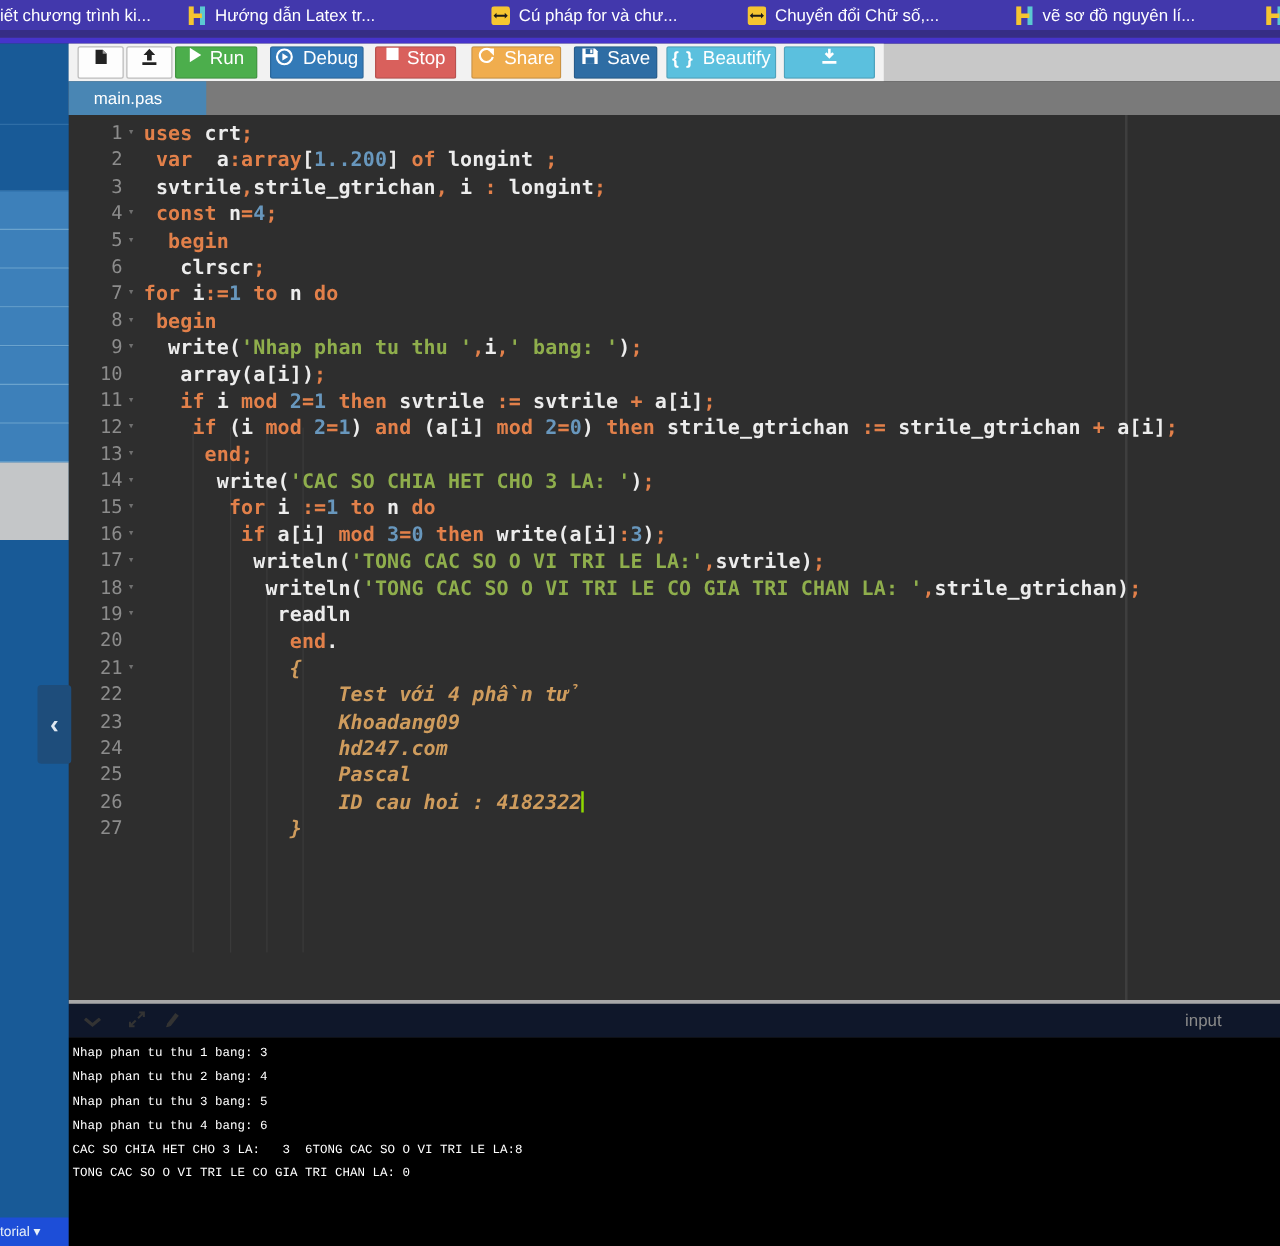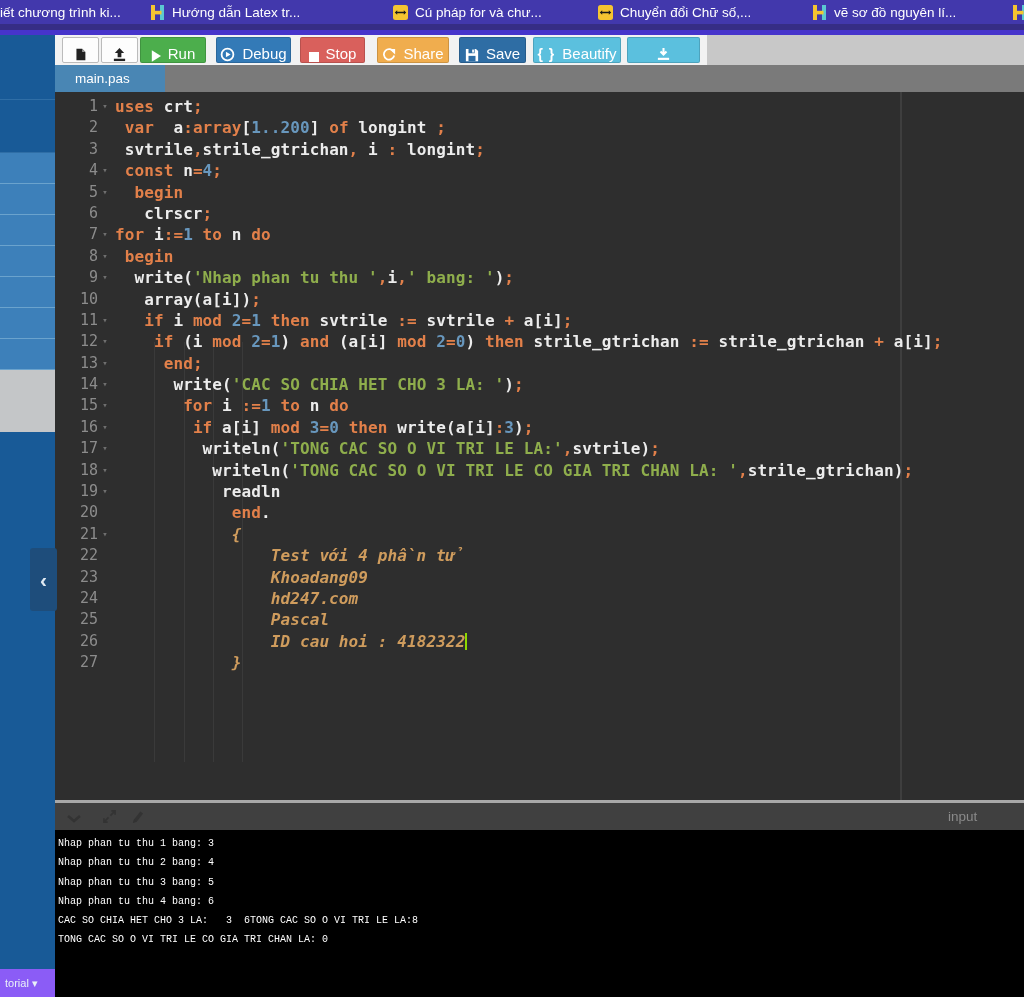--- a/index.html
+++ b/index.html
@@ -15,32 +15,32 @@
   .chrome-strip { position:absolute; left:0; top:24px; width:1024px; height:6px; background:#362d85; }
   .topline { position:absolute; left:0; top:30px; width:1024px; height:5px; background:#4634cb; }
 
   
   .sidebar { position:absolute; left:0; top:35px; width:55px; height:962px; background:#185a97;
              display:flex; flex-direction:column; }
   .sb-row-dark { background:#185a97; border-bottom:1px solid #2f6ea6; }
   .sb-row-light { background:#3d80ba; border-bottom:1px solid #6ba3cd; }
   .sb-row-gray { background:#c4c6c8; }
   .sb-fill { flex:1; background:#185a97; }
-  .sb-footer { height:28px; background:#8b5cf6; color:#e9f1f8; font-size:11px;
-               display:flex; align-items:center; padding-left:5px; white-space:nowrap; overflow:hidden; }
+  .sb-footer { height:23px; background:#1d4ed8; color:#e9f1f8; font-size:11px;
+               display:flex; align-items:center; padding-left:0; white-space:nowrap; overflow:hidden; }
 
   .collapse-btn { position:absolute; left:30px; top:548px; width:27px; height:63px; background:#1e4d7b;
                   border-radius:3px; color:#dfe9f2; font-size:21px; font-weight:bold;
                   display:flex; align-items:center; justify-content:center; cursor:pointer; z-index:6; }
 
   
   .toolbar { position:absolute; left:55px; top:35px; width:969px; height:30px; background:#c8c8c8; }
   .toolbar-white { position:absolute; left:0; top:0; width:652px; height:30px; background:#f2f2f2; }
   .tbtn { position:absolute; top:2px; height:26px; border:1px solid rgba(0,0,0,.15); border-radius:2px;
-          display:flex; align-items:flex-end; justify-content:center; gap:7px; color:#fff;
+          display:flex; align-items:flex-start; justify-content:center; gap:7px; color:#fff;
           font-size:15px; cursor:pointer; }
   .tbtn svg { display:block; }
   .tbtn-white { background:#fdfdfd; border:1px solid #bbb; }
   .brace-ico { font-size:14px; font-weight:bold; letter-spacing:1px; }
 
   
   .tabbar { position:absolute; left:55px; top:65px; width:969px; height:27px; background:#7a7a7a; }
   .tab { position:absolute; left:0; top:0; width:110px; height:27px; background:#4986b4; color:#fff;
          font-size:13.5px; display:flex; align-items:center; padding-left:20px; cursor:pointer; }
 
@@ -57,21 +57,21 @@
   .gut-fold { flex:0 0 14px; color:#6f6f6f; font-size:9px; text-align:center; cursor:pointer; }
   .code { font-size:16px; font-weight:bold; letter-spacing:.1px; }
   .tok-t { color:#ececec; }
   .tok-k { color:#e2804a; }
   .tok-n { color:#6897bd; }
   .tok-s { color:#8fae4c; }
   .tok-c { color:#cf9c5d; font-style:italic; }
   .cursor { display:inline-block; width:2px; height:17px; background:#8fd800; vertical-align:-3px; }
 
   
-  .console-header { position:absolute; left:55px; top:800px; width:969px; height:30px; background:#404040;
+  .console-header { position:absolute; left:55px; top:800px; width:969px; height:30px; background:#0f172a;
                     border-top:3px solid #a8a8a8; }
   .ch-icon { position:absolute; top:7px; width:18px; height:16px; display:flex; align-items:center;
              justify-content:center; cursor:pointer; }
   .input-label { position:absolute; left:893px; top:6px; color:#8a8a8a; font-size:13.5px; }
   .console { position:absolute; left:55px; top:830px; width:969px; height:167px; background:#000;
              padding:4px 0 0 3px; cursor:text; }
   .con-line { font-family:"Liberation Mono", monospace; font-size:10px; color:#fff;
               line-height:19.3px; white-space:pre; }
 </style>
 </head>

